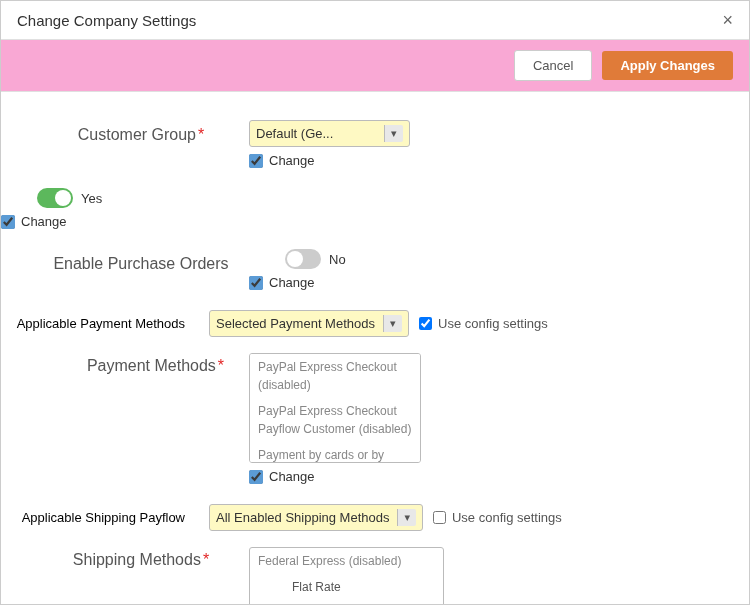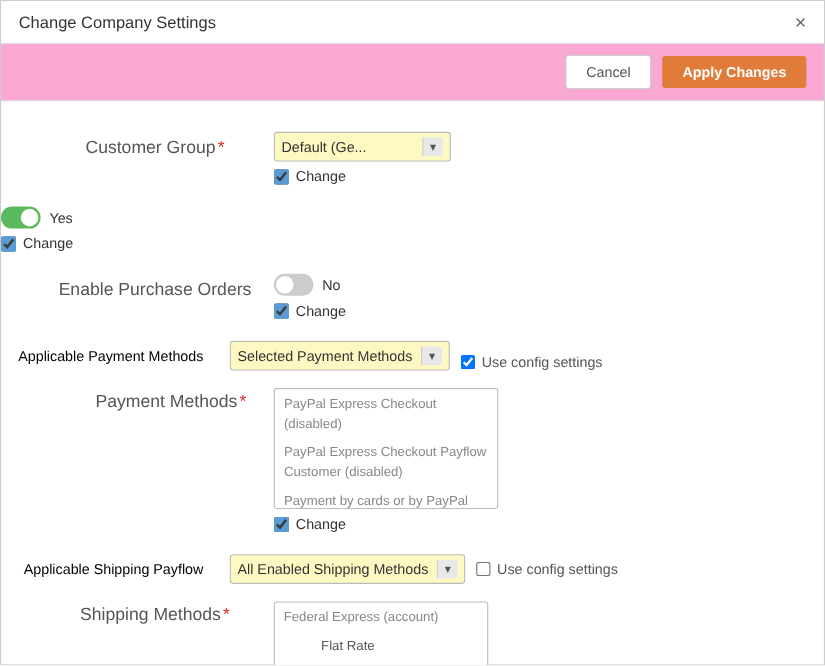--- a/index.html
+++ b/index.html
@@ -141,20 +141,21 @@
     .checkbox-row input[type="checkbox"] {
       accent-color: #5b9bd5;
       width: 14px;
       height: 14px;
     }
     
     .toggle-switch {
       display: inline-flex;
       align-items: center;
       gap: 8px;
+      margin-left: 36px;
     }
     .toggle {
       width: 36px;
       height: 20px;
       border-radius: 10px;
       position: relative;
       cursor: pointer;
     }
     .toggle.on {
       background: #5cb85c;
@@ -303,38 +304,38 @@
         </div>
         <div class="checkbox-row">
           <input type="checkbox" checked="" style="">
           <span>Change</span>
         </div>
       </div>
     </div>
 
     <div class="applicable-row">
       <div class="applicable-label">Applicable Payment Methods</div>
-      <div style="flex:1; display:flex; align-items:flex-end; gap:10px;">
+      <div style="flex:1; display:flex; align-items:center; gap:10px;">
         <div class="select-box wide-select">
           <span class="select-box-text">Selected Payment Methods</span>
           <button class="select-arrow">▾</button>
         </div>
         <div class="use-config-check">
           <input type="checkbox" checked="" style="">
           <span>Use config settings</span>
         </div>
       </div>
     </div>
 
     <div class="form-row" style="align-items:flex-start;">
       <div class="form-label" style="padding-top:4px;padding-left:29px;">
         <span>Payment Methods</span><span class="required-star">*</span>
       </div>
       <div class="form-control-wrap">
-        <div class="list-box" style="max-height:110px; width:204px;">
+        <div class="list-box" style="max-height:110px; width:172px;">
 
         <div class="list-box-item">PayPal Express Checkout (disabled)</div>
             <div class="list-box-item">PayPal Express Checkout Payflow Customer (disabled)</div>
             <div class="list-box-item">Payment by cards or by PayPal account (disabled)</div>
           </div>
         <div class="checkbox-row">
           <input type="checkbox" checked="" style="">
           <span>Change</span>
         </div>
       </div>
@@ -354,21 +355,21 @@
       </div>
     </div>
 
     <div class="form-row" style="align-items:flex-start;">
       <div class="form-label" style="padding-top:4px;">
         <span>Shipping Methods</span><span class="required-star">*</span>
       </div>
       <div class="form-control-wrap">
         <div class="shipping-list-box" style="width:195px; max-height:100px;">
 
-        <div class="shipping-item">Federal Express (account)</div>
+        <div class="shipping-item">Federal Express (disabled)</div>
             <div class="shipping-item active">Flat Rate</div>
             <div class="shipping-item">Best Way (disabled)</div>
           </div>
 
       </div>
     </div>
 
   </div>
 </div>
 

